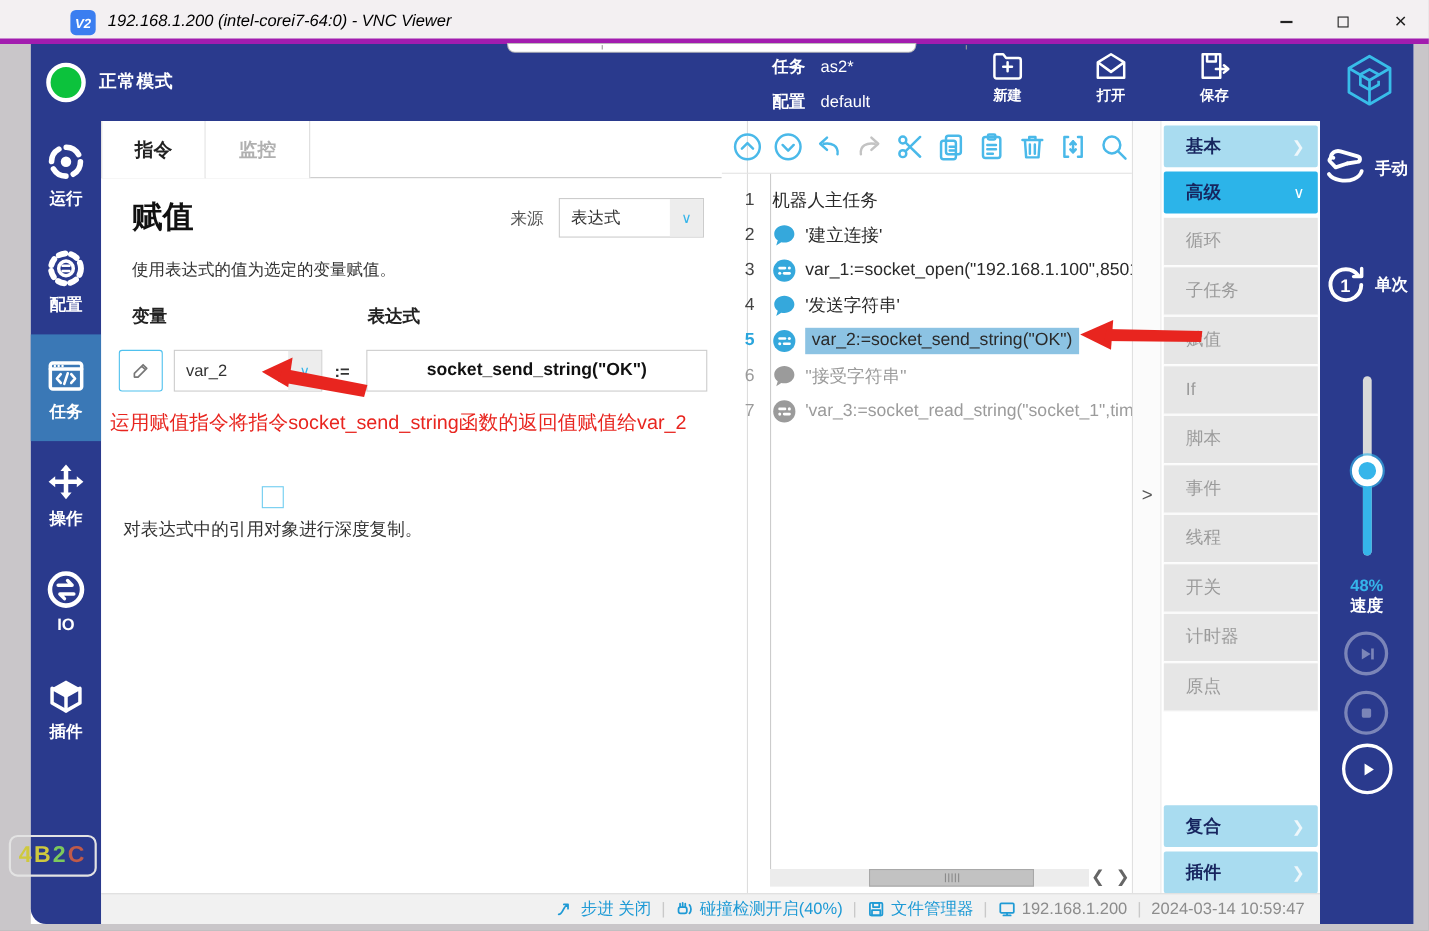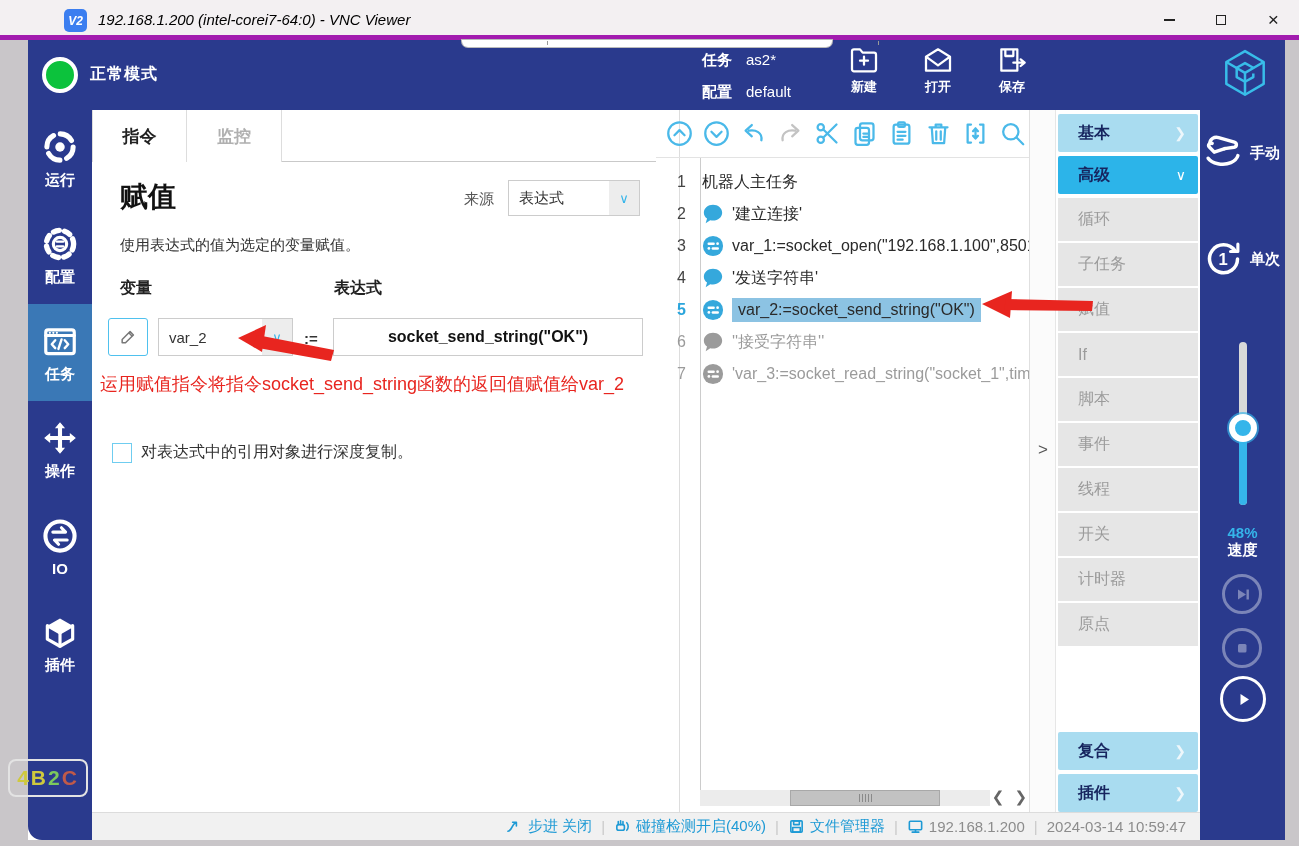--- a/index.html
+++ b/index.html
@@ -17,21 +17,21 @@
 
   
   .remote { position:absolute; left:28px; top:40px; width:1257px; height:800px; background:#fff; }
 
   
   .topbar { position:absolute; left:0; top:0; width:1257px; height:70px; background:#2a3a8d; color:#fff; }
   .mode-dot { position:absolute; left:14px; top:17px; width:36px; height:36px; border-radius:50%; background:#0cc23c; border:4px solid #fff; }
   .mode-label { position:absolute; left:62px; top:24px; font-size:16px; font-weight:bold; letter-spacing:1px; }
   .kv { position:absolute; font-size:15px; }
   .kv .k { font-weight:bold; margin-right:14px; }
-  .hactions { position:absolute; left:808px; top:4px; display:flex; gap:18px; }
+  .hactions { position:absolute; left:860px; top:4px; display:flex; gap:38px; }
   .hbtn { width:56px; height:62px; display:flex; flex-direction:column; align-items:center; justify-content:flex-start; cursor:pointer; }
   .hbtn svg { width:32px; height:32px; stroke:#fff; fill:none; stroke-width:1.7; stroke-linecap:round; stroke-linejoin:round; }
   .hbtn .lbl { font-size:13px; font-weight:bold; margin-top:2px; }
   .brand { position:absolute; right:14px; top:8px; width:52px; height:54px; }
   .brand svg { width:52px; height:54px; stroke:#38bde9; fill:none; stroke-width:2.4; stroke-linejoin:round; }
 
   
   .vnc-tab { position:absolute; left:434px; top:0px; width:370px; height:7px; background:#fff; border-radius:0 0 6px 6px; box-shadow:0 0 0 1px #bbb; }
   .vnc-tab i { position:absolute; top:1px; width:1px; height:4px; background:#999; }
 
@@ -74,21 +74,21 @@
   .dd-text { flex:1; padding-left:10px; font-size:15px; color:#333; }
   .dd-chev { width:30px; height:100%; background:#ededed; display:flex; align-items:center; justify-content:center; color:#35b5ea; font-size:13px; }
   .form-desc { position:absolute; left:28px; top:126px; font-size:15px; color:#333; }
   .fld-label { position:absolute; top:168px; font-size:16px; font-weight:bold; color:#222; }
   .pencil-btn { position:absolute; left:16px; top:208px; width:40px; height:38px; border:1.5px solid #4fc1ee; border-radius:3px; background:#fff; display:flex; align-items:center; justify-content:center; cursor:pointer; }
   .pencil-btn svg { width:20px; height:20px; stroke:#777; fill:none; stroke-width:1.8; stroke-linejoin:round; }
   .var-dd { left:66px; top:208px; width:135px; height:38px; }
   .assign-op { position:absolute; left:212px; top:220px; font-size:15px; font-weight:bold; color:#333; }
   .expr-box { position:absolute; left:241px; top:208px; width:310px; height:38px; border:1px solid #ccc; display:flex; align-items:center; justify-content:center; font-size:16px; font-weight:bold; color:#111; background:#fff; }
   .annotation { position:absolute; left:8px; top:262px; font-size:18px; color:#e8251f; white-space:nowrap; z-index:30; }
-  .chk-row { position:absolute; left:20px; top:332px; display:flex; align-items:center; gap:9px; }
+  .chk-row { position:absolute; left:20px; top:332px; display:flex; align-items:center; gap:9px;flex-direction:column; }
   .chk { width:20px; height:20px; border:1.5px solid #6fcdf0; background:#fff; cursor:pointer; }
   .chk-label { font-size:16px; color:#333; }
 
   
   .tree { position:absolute; left:564px; top:0; width:374px; height:702px; border-right:1px solid #e0e0e0; overflow:hidden; }
   .ttoolbar { position:absolute; left:0; top:0; width:374px; height:48px; border-bottom:1px solid #e3e3e3; display:flex; align-items:center; gap:10px; padding-left:10px; }
   .ttb { width:27px; height:27px; cursor:pointer; }
   .ttb svg { width:27px; height:27px; stroke:#4ab9e9; fill:none; stroke-width:2; stroke-linecap:round; stroke-linejoin:round; }
   .ttb.disabled svg { stroke:#c3c3c3; }
   .gutterline { position:absolute; left:44px; top:48px; height:632px; border-left:1px solid #ccc; }

